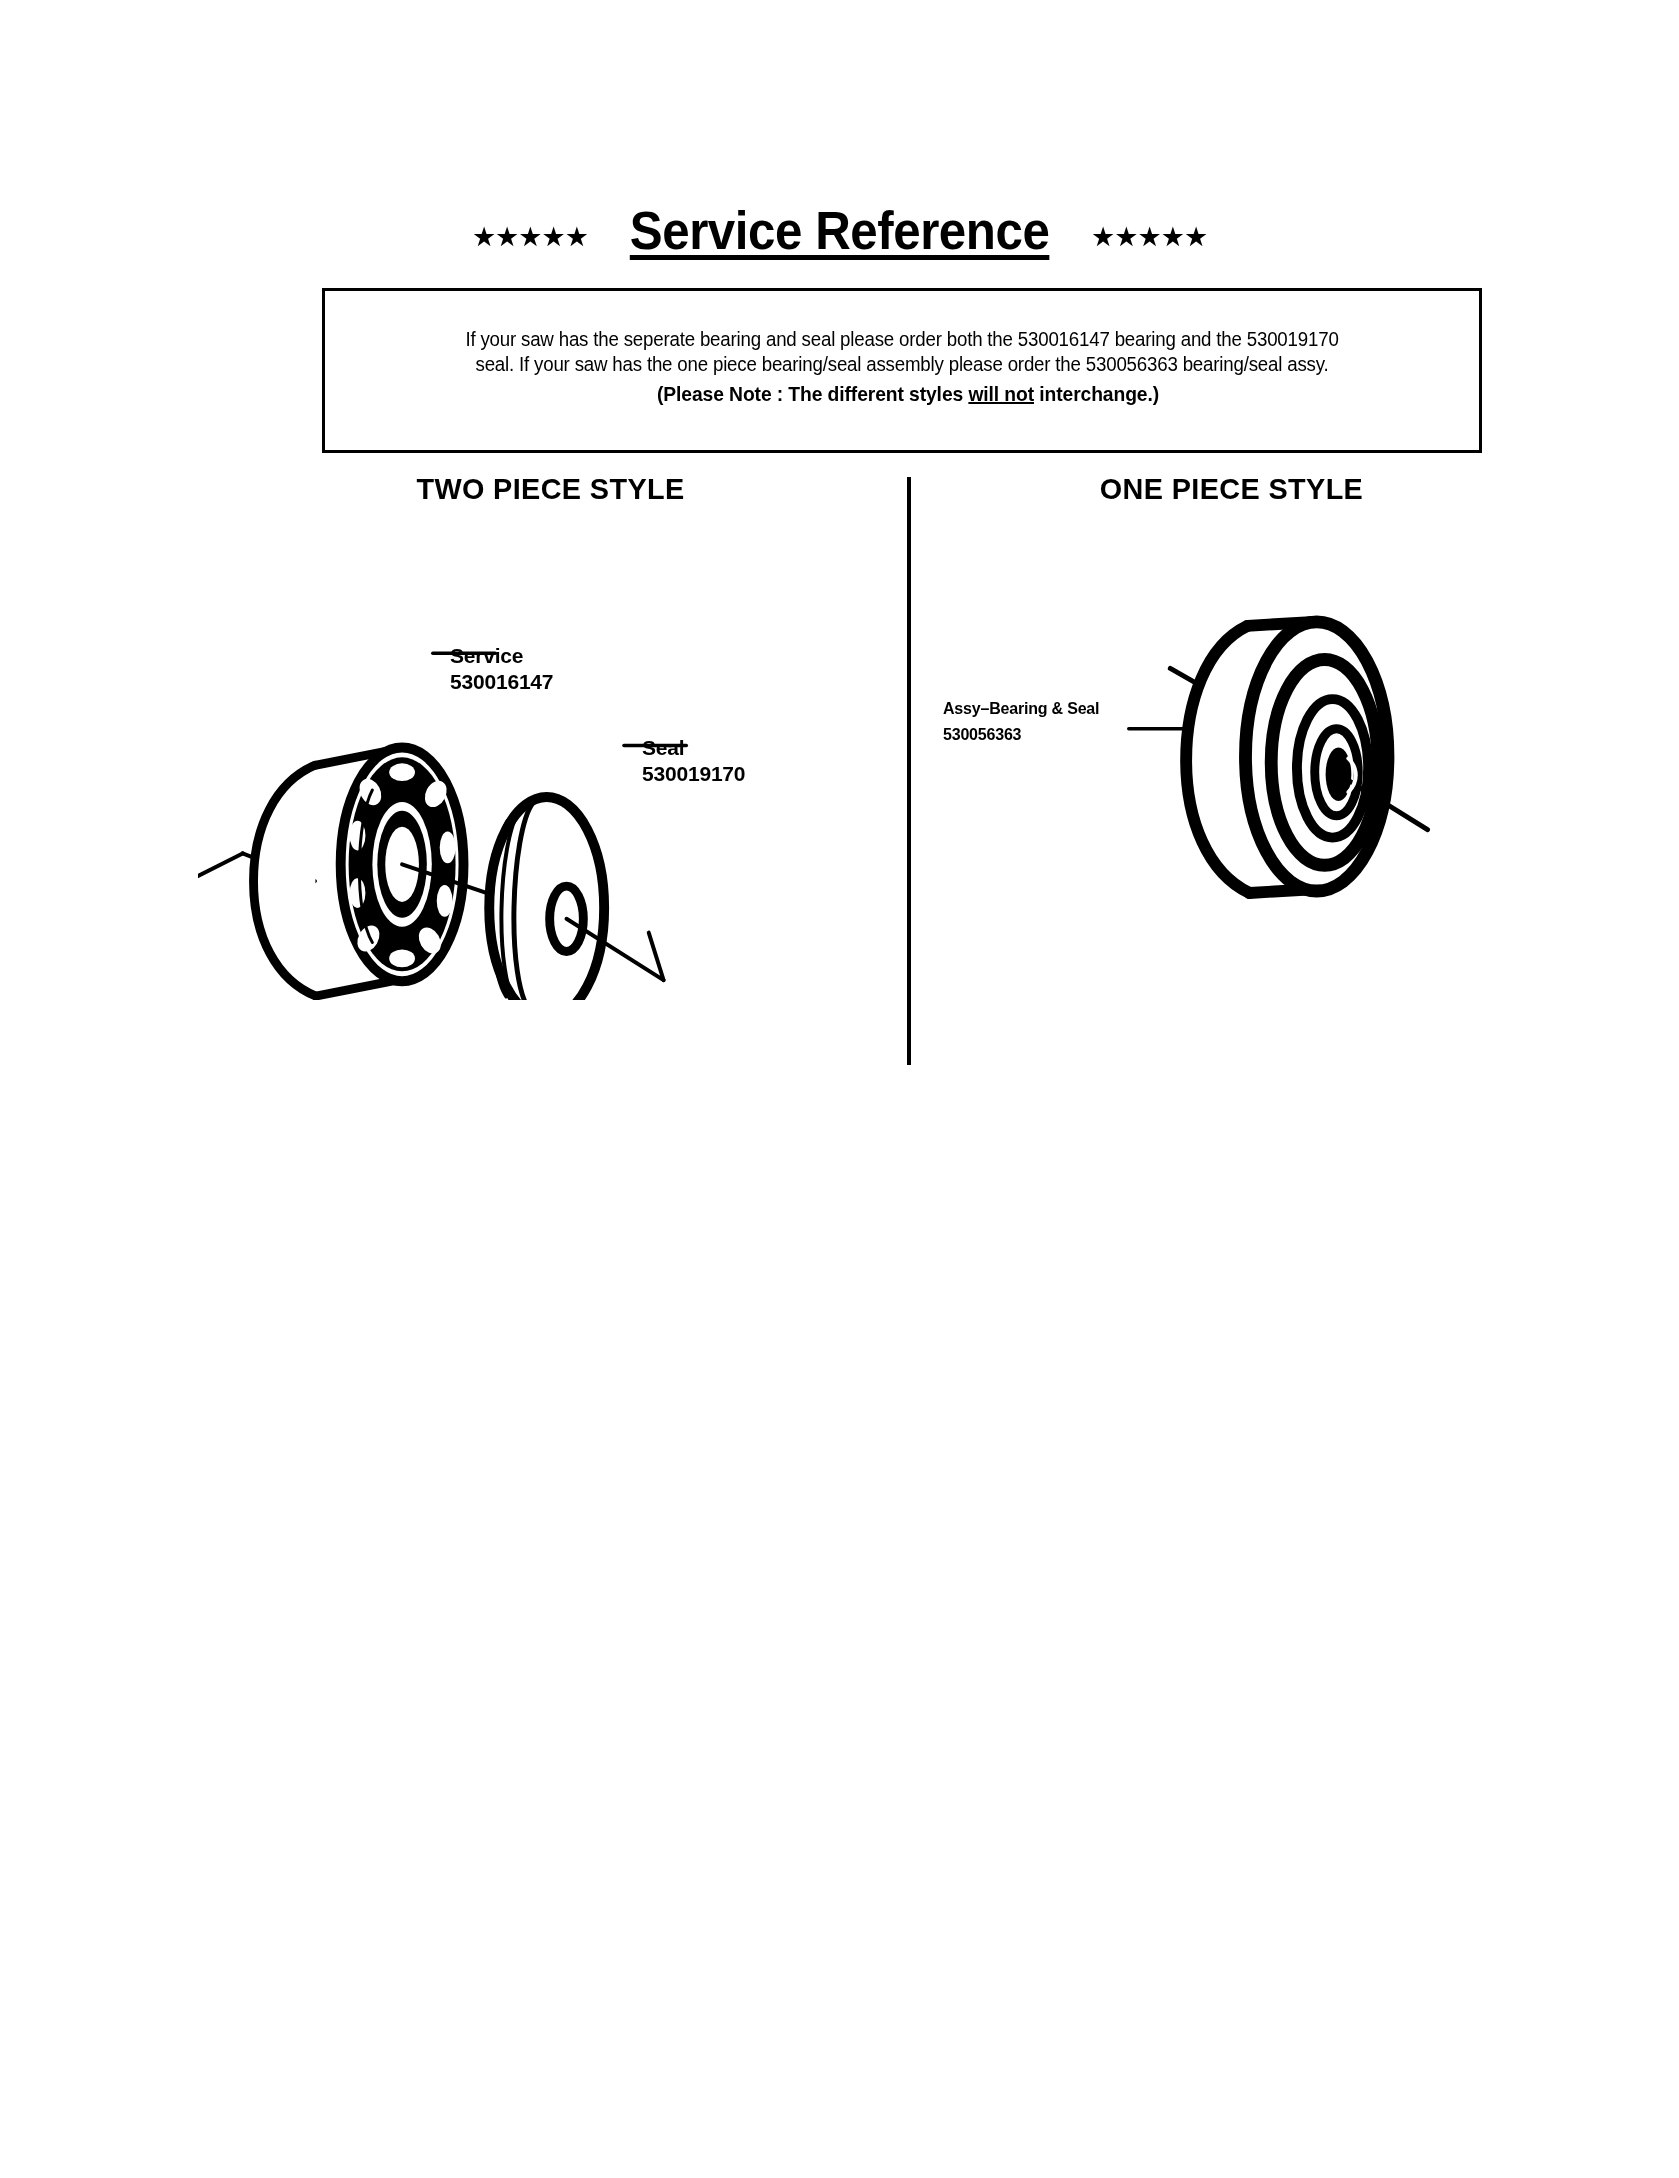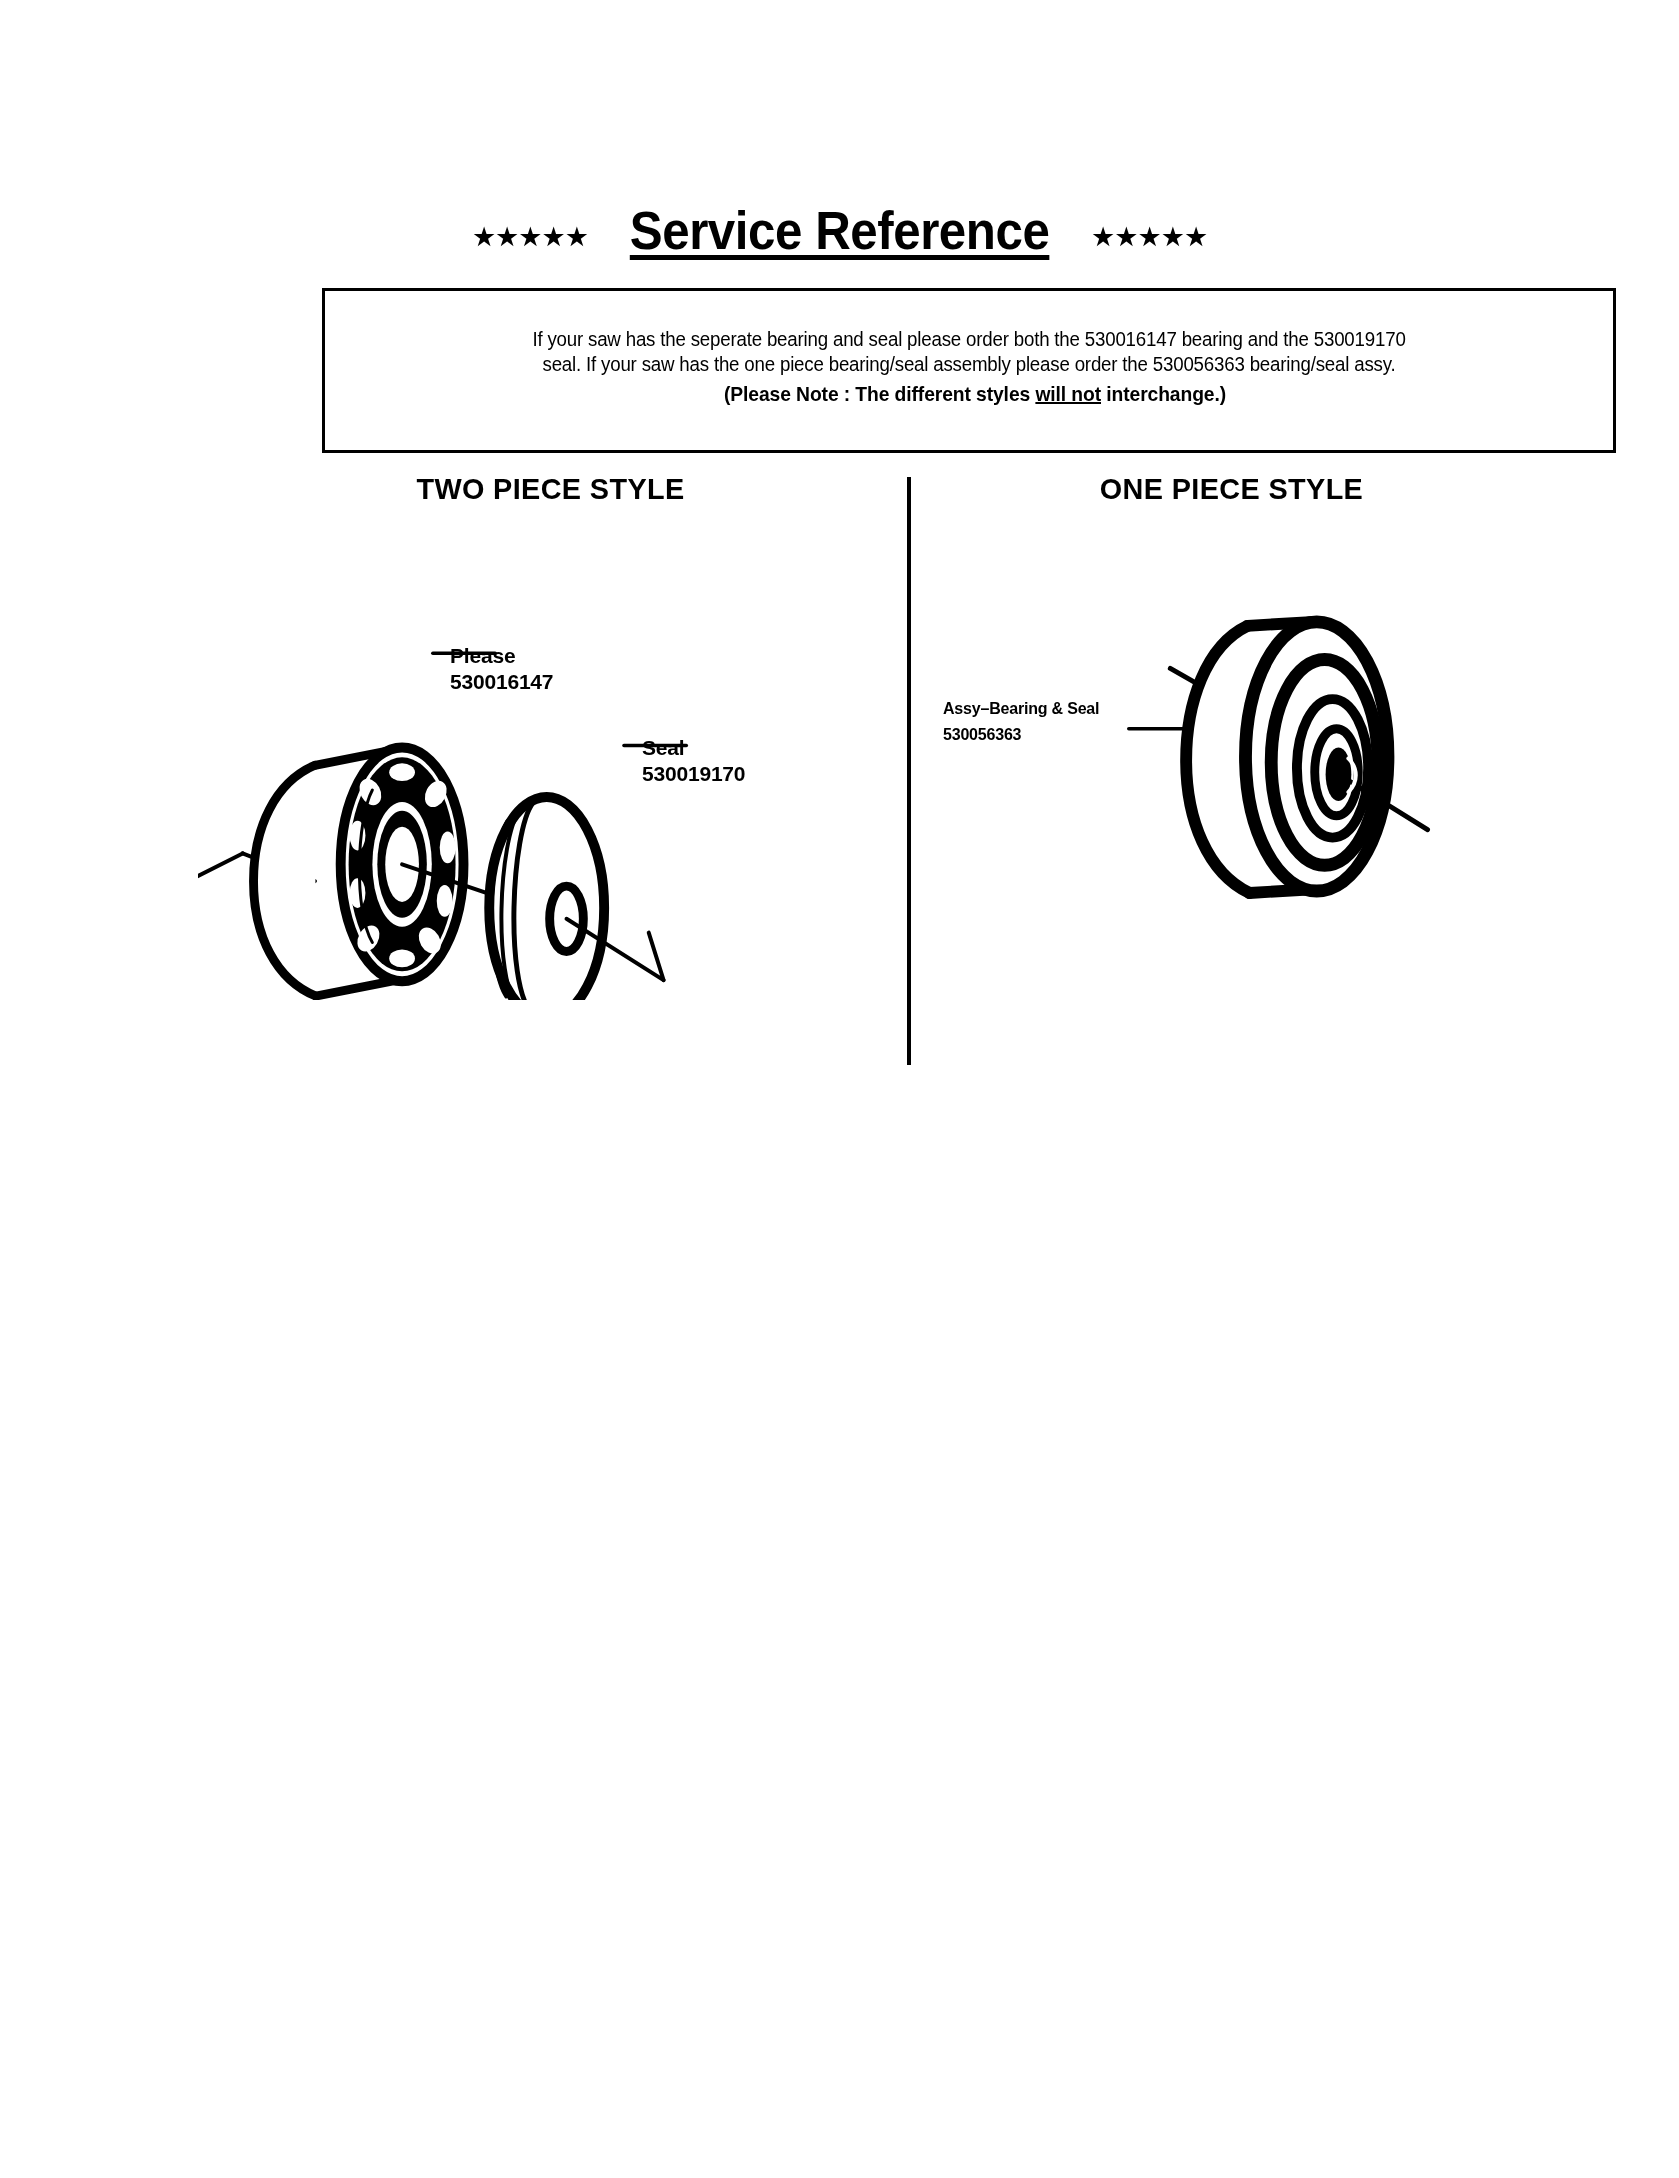--- a/index.html
+++ b/index.html
@@ -46,21 +46,21 @@
     white-space: nowrap;
     transform: scaleX(0.93);
     transform-origin: center;
   }
 
   
   #notice-box {
     position: absolute;
     left: 322px;
     top: 288px;
-    width: 1294px;
+    width: 1160px;
     height: 165px;
     border: 3px solid #000;
     box-sizing: border-box;
     background: #fff;
   }
   #notice-inner {
     position: absolute;
     left: 0;
     top: 36px;
     width: 100%;
@@ -234,21 +234,21 @@
 
       <path d="M 243 183 L 248 70" stroke-width="0"></path>
       <path d="M 237 70 L 300 70" stroke-width="3.5"></path>
 
       <path d="M 430 163 L 493 163" stroke-width="3.5"></path>
     </g>
   </svg>
 </div>
 
 <div class="callout" id="callout-bearing">
-  <span>Please</span>
+  <span>Service</span>
   <span class="pn">530016147</span>
 </div>
 <div class="callout" id="callout-seal">
   <span>Seal</span>
   <span class="pn">530019170</span>
 </div>
 
 <div class="figure" id="figure-one-piece">
   <svg width="554" height="337" viewBox="0 0 560 340" xmlns="http://www.w3.org/2000/svg">
     <g fill="none" stroke="#000" stroke-linecap="round">

